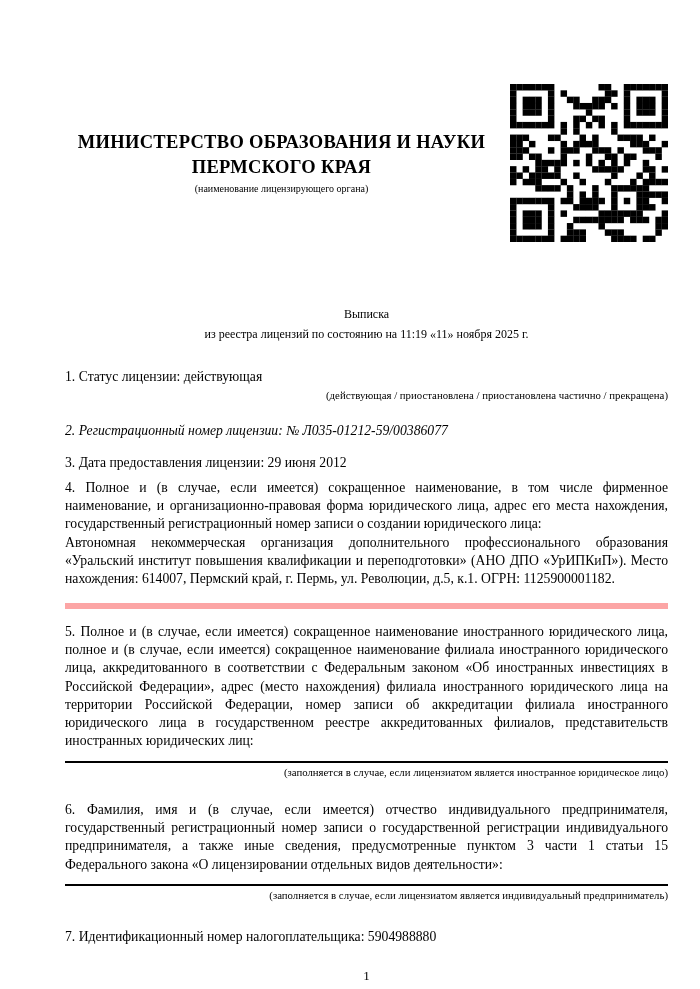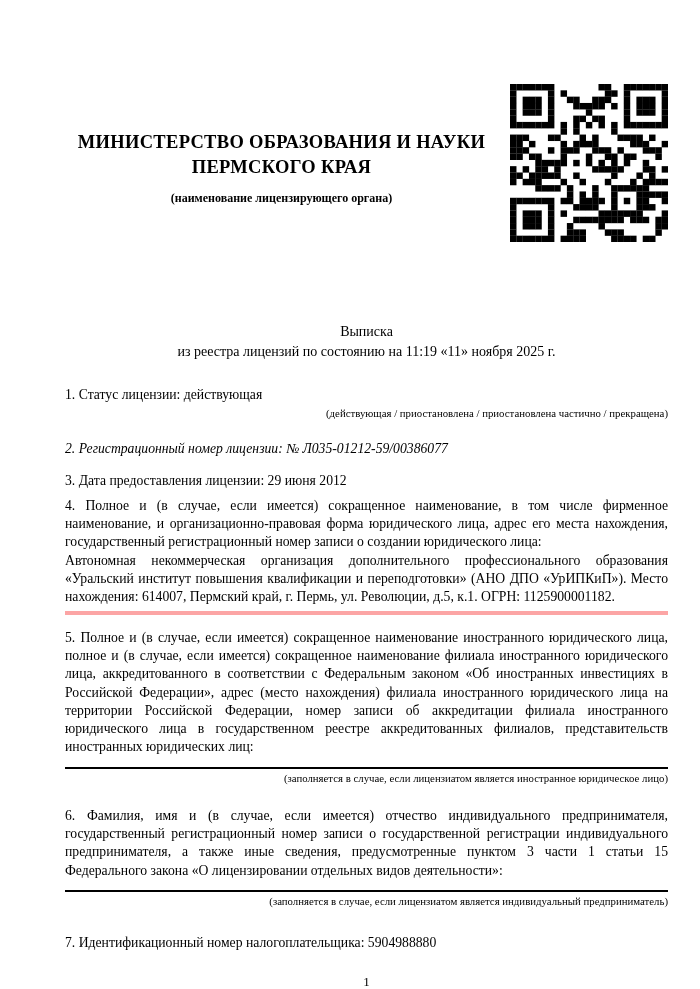--- a/index.html
+++ b/index.html
@@ -33,50 +33,49 @@
     padding-top: 46px;
     padding-right: 12px;
   }
   .ministry-name {
     font-weight: bold;
     font-size: 18.5px;
     line-height: 25px;
     letter-spacing: 0.3px;
   }
   .ministry-caption {
-    font-size: 12px;
-    margin-top: 11px;
-    font-weight: bold;
+    font-size: 10px;
+    margin-top: 3px;
   }
   .qr-wrap {
     flex: 0 0 auto;
     width: 158px;
     height: 158px;
   }
 
   
   .doc-title {
-    margin-top: 80px;
+    margin-top: 62px;
     text-align: center;
-    font-size: 14px;
+    font-size: 12px;
     line-height: 20px;
   }
 
   
   .item { font-size: 13.7px; line-height: 18.3px; }
   .para { text-align: justify; }
   .caption {
     font-size: 10.8px;
     line-height: 13px;
     text-align: right;
     margin-top: 3px;
   }
   .underlined {
-    border-bottom: 4px solid #fca5a5;
-    padding-bottom: 4px;
+    border-bottom: 6px solid #fca5a5;
+    padding-bottom: 14px;
   }
   .blank-rule {
     height: 10px;
     border-bottom: 2px solid #000;
   }
   .item-1 { margin-top: 24px; }
   .item-2 { margin-top: 20px; font-style: italic; }
   .item-3 { margin-top: 13px; }
   .item-4 { margin-top: 7px; }
   .item-5 { margin-top: 14px; }

